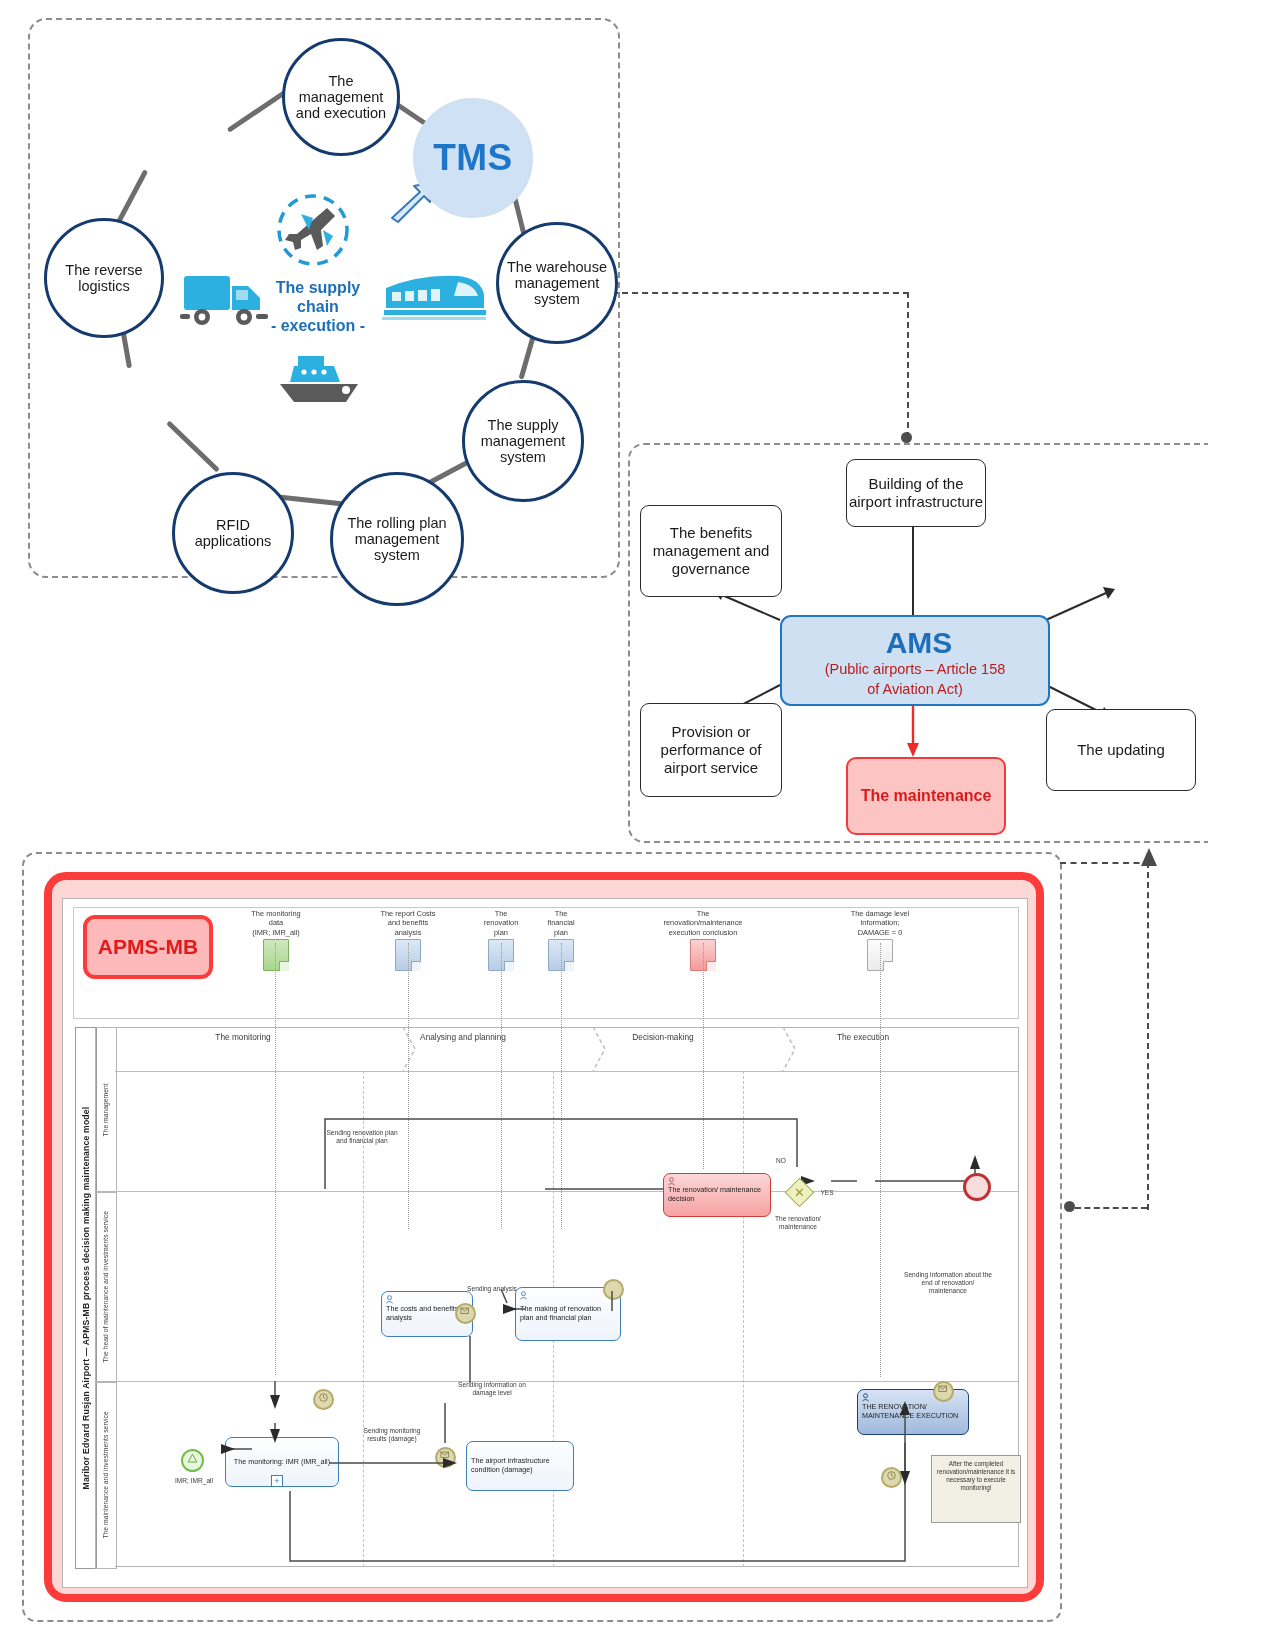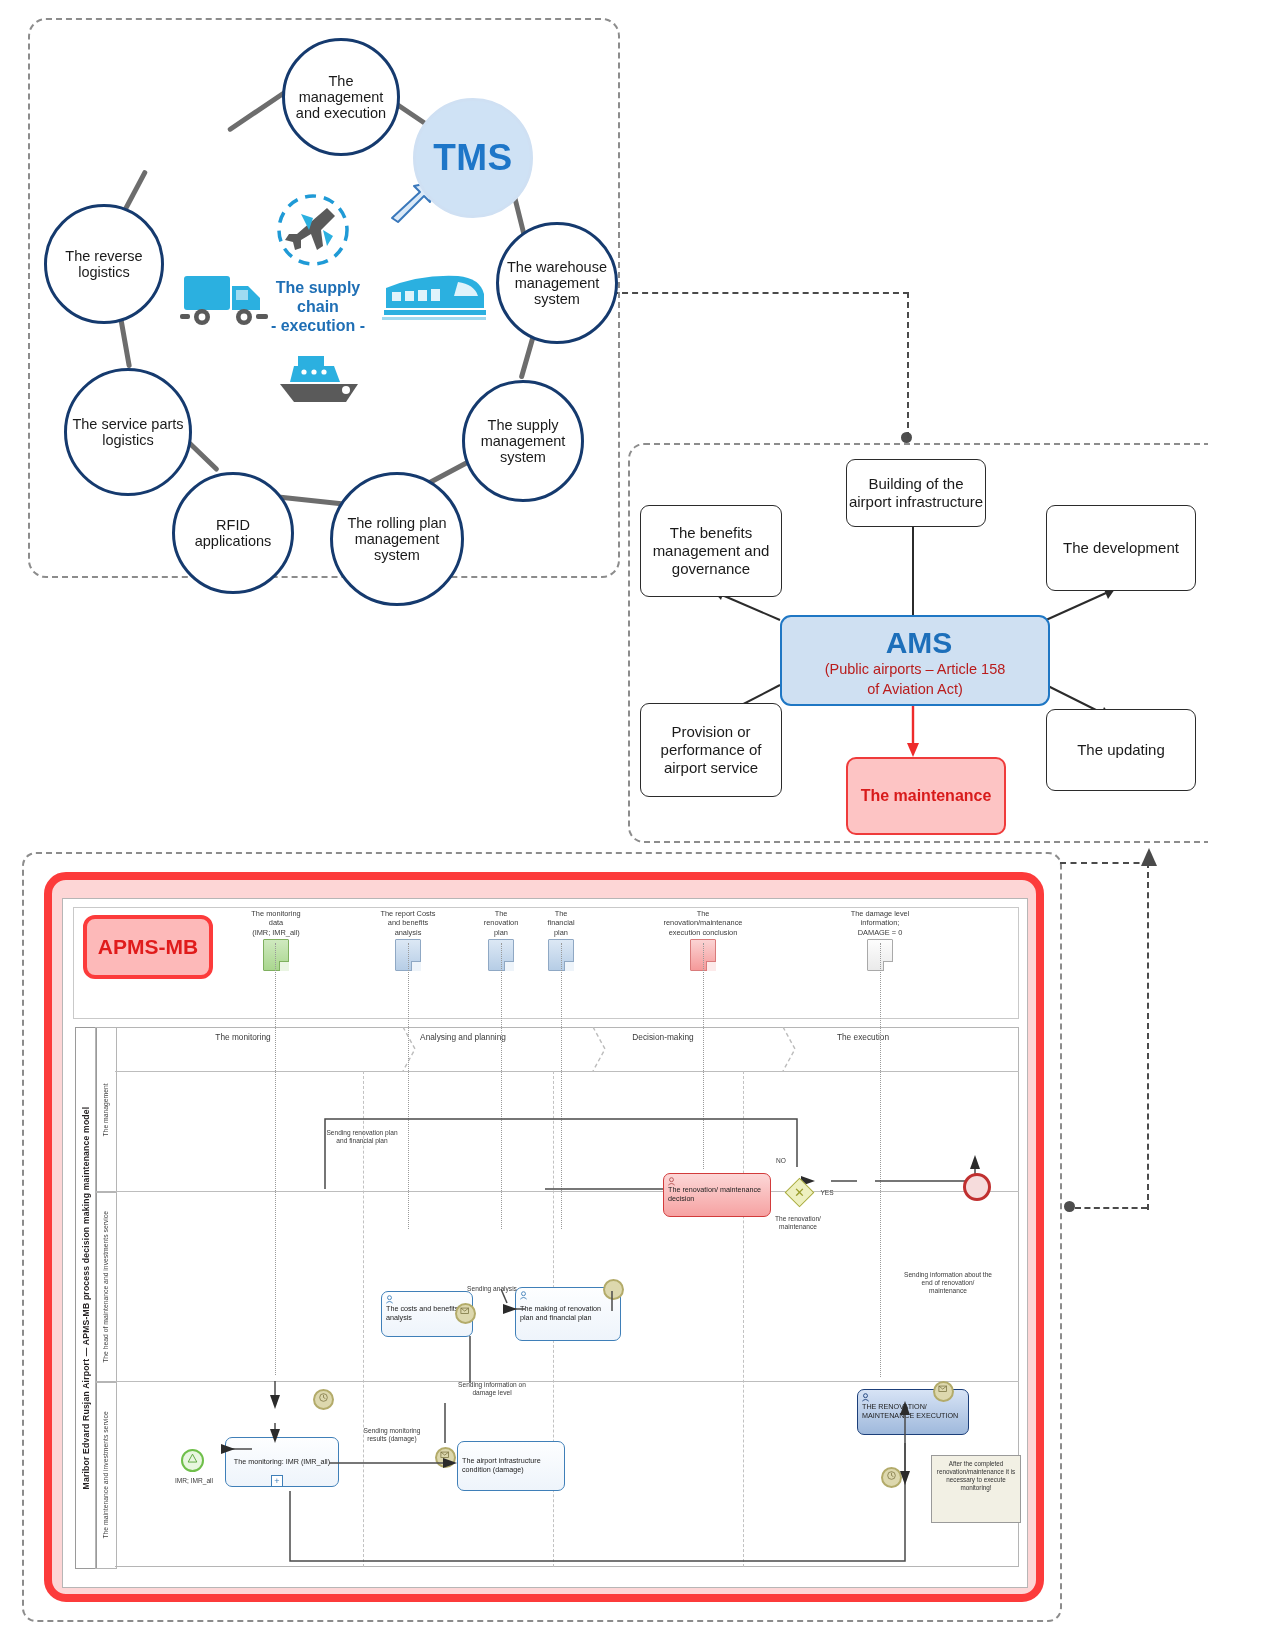--- a/index.html
+++ b/index.html
@@ -187,24 +187,21 @@
   </div>
   <div class="circ" style="left:432px;top:360px;width:116px;height:116px;">
     <span>The supply management system</span>
   </div>
   <div class="circ" style="left:300px;top:452px;width:128px;height:128px;">
     <span>The rolling plan management system</span>
   </div>
   <div class="circ" style="left:142px;top:452px;width:116px;height:116px;">
     <span>RFID applications</span>
   </div>
-  <div class="circ" style="left:34px;top:348px;width:122px;height:122px;">
-    <span>The service parts logistics</span>
-  </div>
-  <div class="circ" style="left:14px;top:184px;width:114px;height:114px;justify-content:flex-end;">
+  <div class="circ" style="left:14px;top:198px;width:114px;height:114px;justify-content:flex-end;">
     <span>The reverse logistics</span>
   </div>
 </div>
 
 <div class="abs" id="panel-ams">
 
   <svg class="abs" style="left:0;top:0;width:580px;height:400px;" viewBox="0 0 580 400">
 
     <line x1="283" y1="175" x2="283" y2="78" stroke="#2b2b2b" stroke-width="2"></line>
     <polygon points="283,68 278,80 288,80" fill="#2b2b2b"></polygon>
@@ -223,23 +220,20 @@
 
     <line x1="283" y1="243" x2="283" y2="300" stroke="#ee2b2b" stroke-width="2.4"></line>
     <polygon points="283,312 277,298 289,298" fill="#ee2b2b"></polygon>
   </svg>
 
   <div class="amsbox" style="left:216px;top:14px;width:138px;height:66px;">
     <span>Building of the airport infrastructure</span>
   </div>
   <div class="amsbox" style="left:10px;top:60px;width:140px;height:90px;">
     <span>The benefits management and governance</span>
-  </div>
-  <div class="amsbox" style="left:416px;top:60px;width:148px;height:84px;">
-    <span>The development</span>
   </div>
   <div class="amsbox" style="left:10px;top:258px;width:140px;height:92px;">
     <span>Provision or performance of airport service</span>
   </div>
   <div class="amsbox" style="left:416px;top:264px;width:148px;height:80px;">
     <span>The updating</span>
   </div>
 
   <div class="amsbox" id="ams-core" style="left:150px;top:170px;width:266px;height:76px;">
     <div class="big">AMS</div>
@@ -432,21 +426,21 @@
   </div>
 
   <div class="evt msg" style="left:372px;top:548px;">
     <svg viewBox="0 0 17 17" width="13" height="13" style="margin:0 auto;display:block;">
       <rect x="2.5" y="4" width="10" height="7" fill="none" stroke="#7a7340" stroke-width="1"></rect>
       <path d="M2.5 4 L7.5 8 L12.5 4" fill="none" stroke="#7a7340" stroke-width="1"></path>
     </svg>
   </div>
   <div class="flowlbl" style="left:292px;top:528px;width:74px;">Sending monitoring results (damage)</div>
 
-  <div class="task" style="left:394px;top:542px;width:98px;height:44px;">
+  <div class="task" style="left:403px;top:542px;width:98px;height:44px;">
     <span>The airport infrastructure condition (damage)</span>
   </div>
   <div class="flowlbl" style="left:386px;top:482px;width:86px;">Sending information on damage level</div>
 
   <div class="task dark" style="left:794px;top:490px;width:102px;height:40px;">
     <svg class="taskicon" viewBox="0 0 10 10">
       <circle cx="5" cy="3" r="2.2" fill="none" stroke="#1c3f7a" stroke-width="1"></circle>
       <path d="M1.5 9 q3.5 -3.5 7 0" fill="none" stroke="#1c3f7a" stroke-width="1"></path>
     </svg>
     <span>THE RENOVATION/ MAINTENANCE EXECUTION</span>

